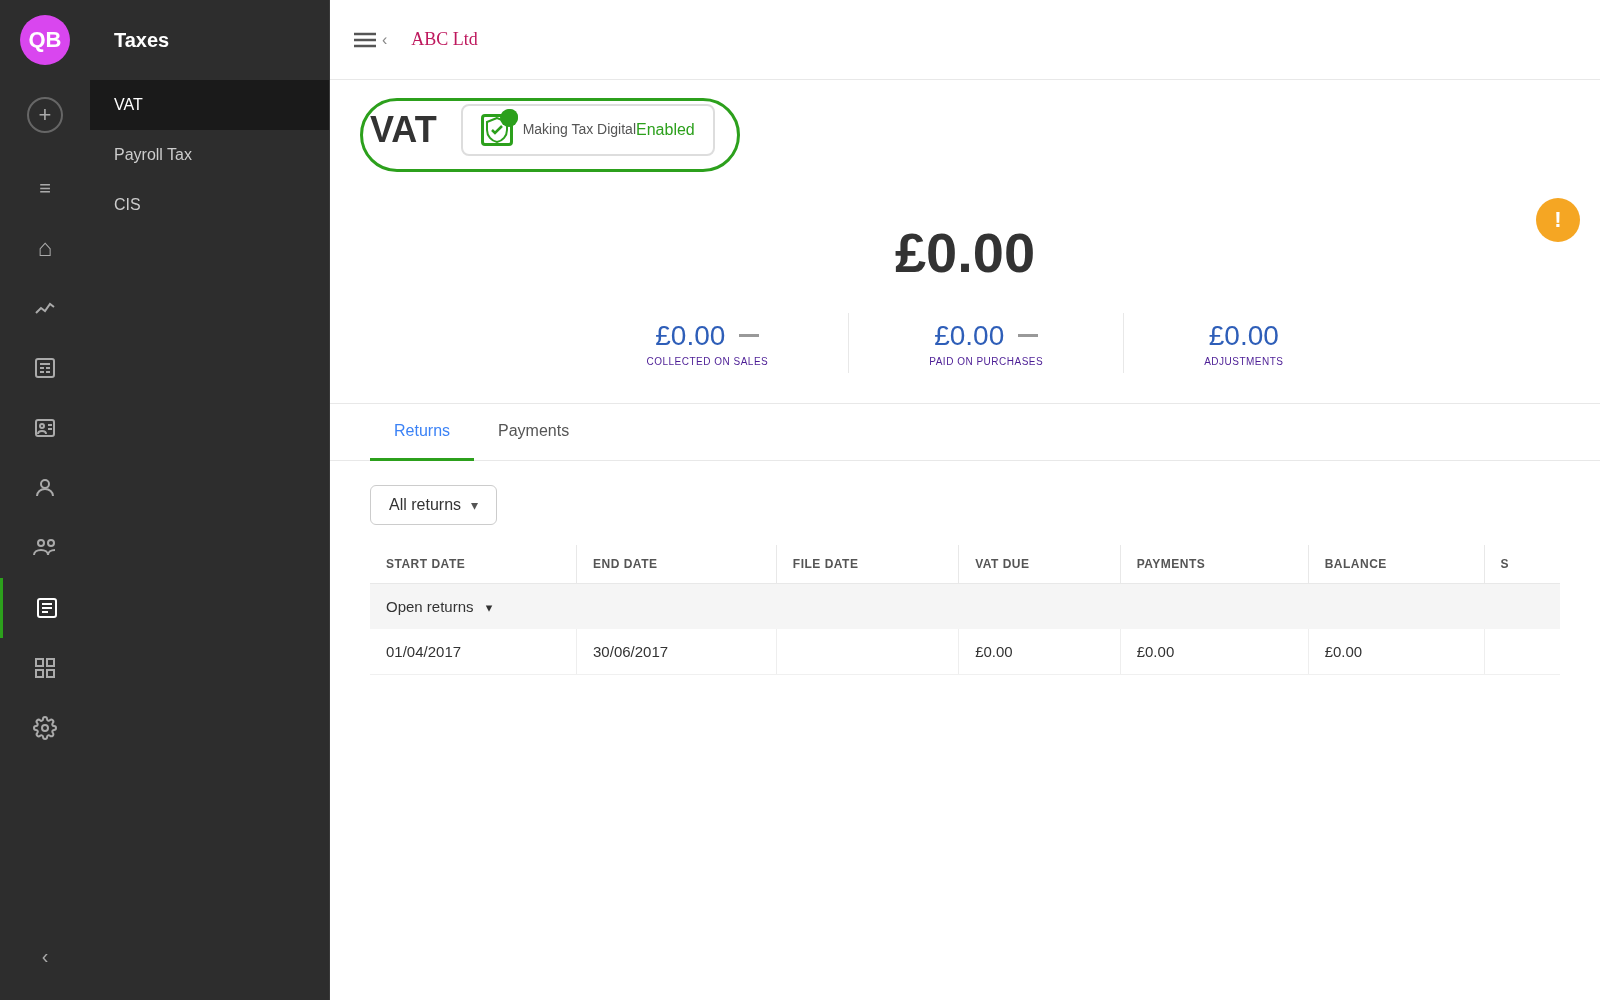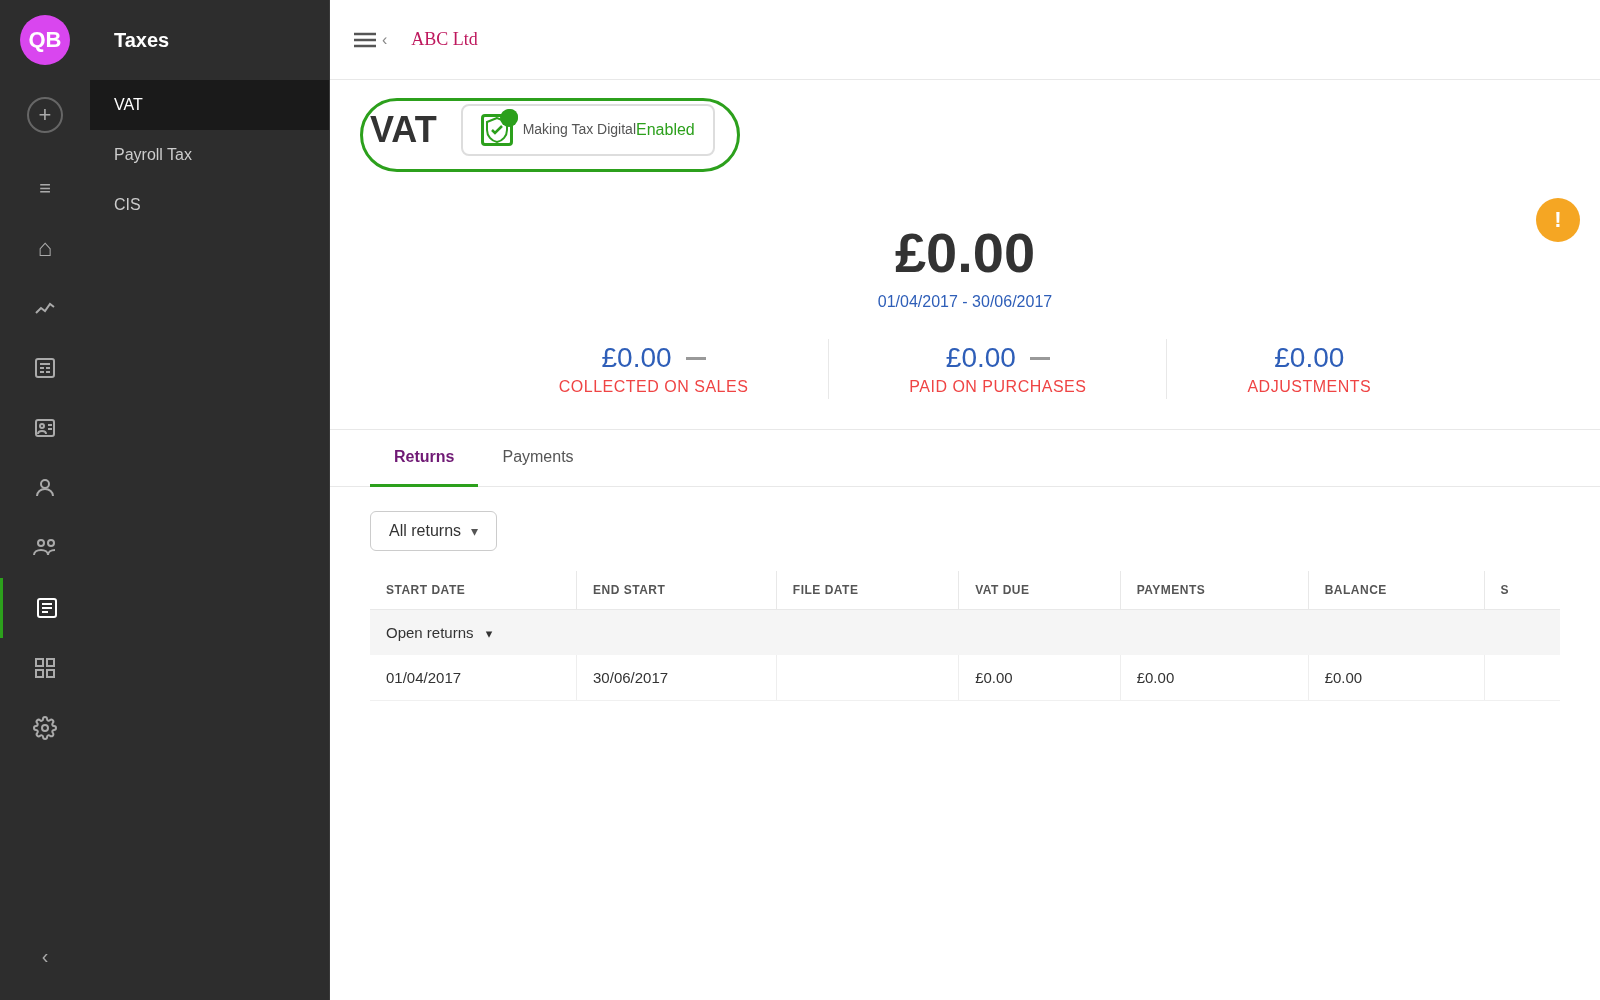--- a/index.html
+++ b/index.html
@@ -266,22 +266,22 @@
       display: flex;
       align-items: center;
       gap: 10px;
     }
     .sub-amount-value {
       font-size: 28px;
       color: #2e5eb8;
       font-weight: 500;
     }
     .sub-amount-label {
-      font-size: 16px;
-      color: #ef4444;
+      font-size: 10px;
+      color: #4c1d95;
       letter-spacing: 0.5px;
       margin-top: 4px;
     }
     .sub-amount-block {
       text-align: center;
     }
     .legend-dash {
       width: 20px;
       height: 3px;
       background: #999;
@@ -306,22 +306,22 @@
     }
     .tab-item {
       padding: 18px 24px;
       font-size: 16px;
       color: #555;
       cursor: pointer;
       border-bottom: 3px solid transparent;
       margin-bottom: -1px;
     }
     .tab-item.active {
-      color: #701a75;
-      font-weight: 700;
+      color: #3b82f6;
+      font-weight: 400;
       border-bottom: 3px solid #2ca01c;
     }
 
     
     .table-section {
       padding: 24px 40px 0 40px;
       flex: 1;
       overflow-y: auto;
     }
     .filter-row {
@@ -548,21 +548,20 @@
           <div class="mtd-text">
             <span class="mtd-label">Making Tax Digital</span>
             <span class="mtd-status">Enabled</span>
           </div>
         </div>
       </div>
     </div>
 
     <div class="amount-section">
       <div class="main-amount">£0.00</div>
-      <div class="date-range">01/04/2017 - 30/06/2017</div>
       <div class="sub-amounts">
         <div class="sub-amount-item">
           <div class="sub-amount-block">
             <div style="display:flex; align-items:center; gap:8px; justify-content:center;">
               <span class="sub-amount-value">£0.00</span>
               <span class="legend-dash"></span>
             </div>
             <div class="sub-amount-label">COLLECTED ON SALES</div>
           </div>
         </div>
@@ -603,21 +602,21 @@
         <div class="filter-dropdown">
           <span>All returns</span>
           <span class="chevron">▾</span>
         </div>
       </div>
 
       <table class="data-table">
         <thead>
           <tr>
             <th>START DATE</th>
-            <th>END START</th>
+            <th>END DATE</th>
             <th>FILE DATE</th>
             <th>VAT DUE</th>
             <th>PAYMENTS</th>
             <th>BALANCE</th>
             <th>S</th>
           </tr>
         </thead>
         <tbody>
           <tr class="group-row">
             <td colspan="7">

